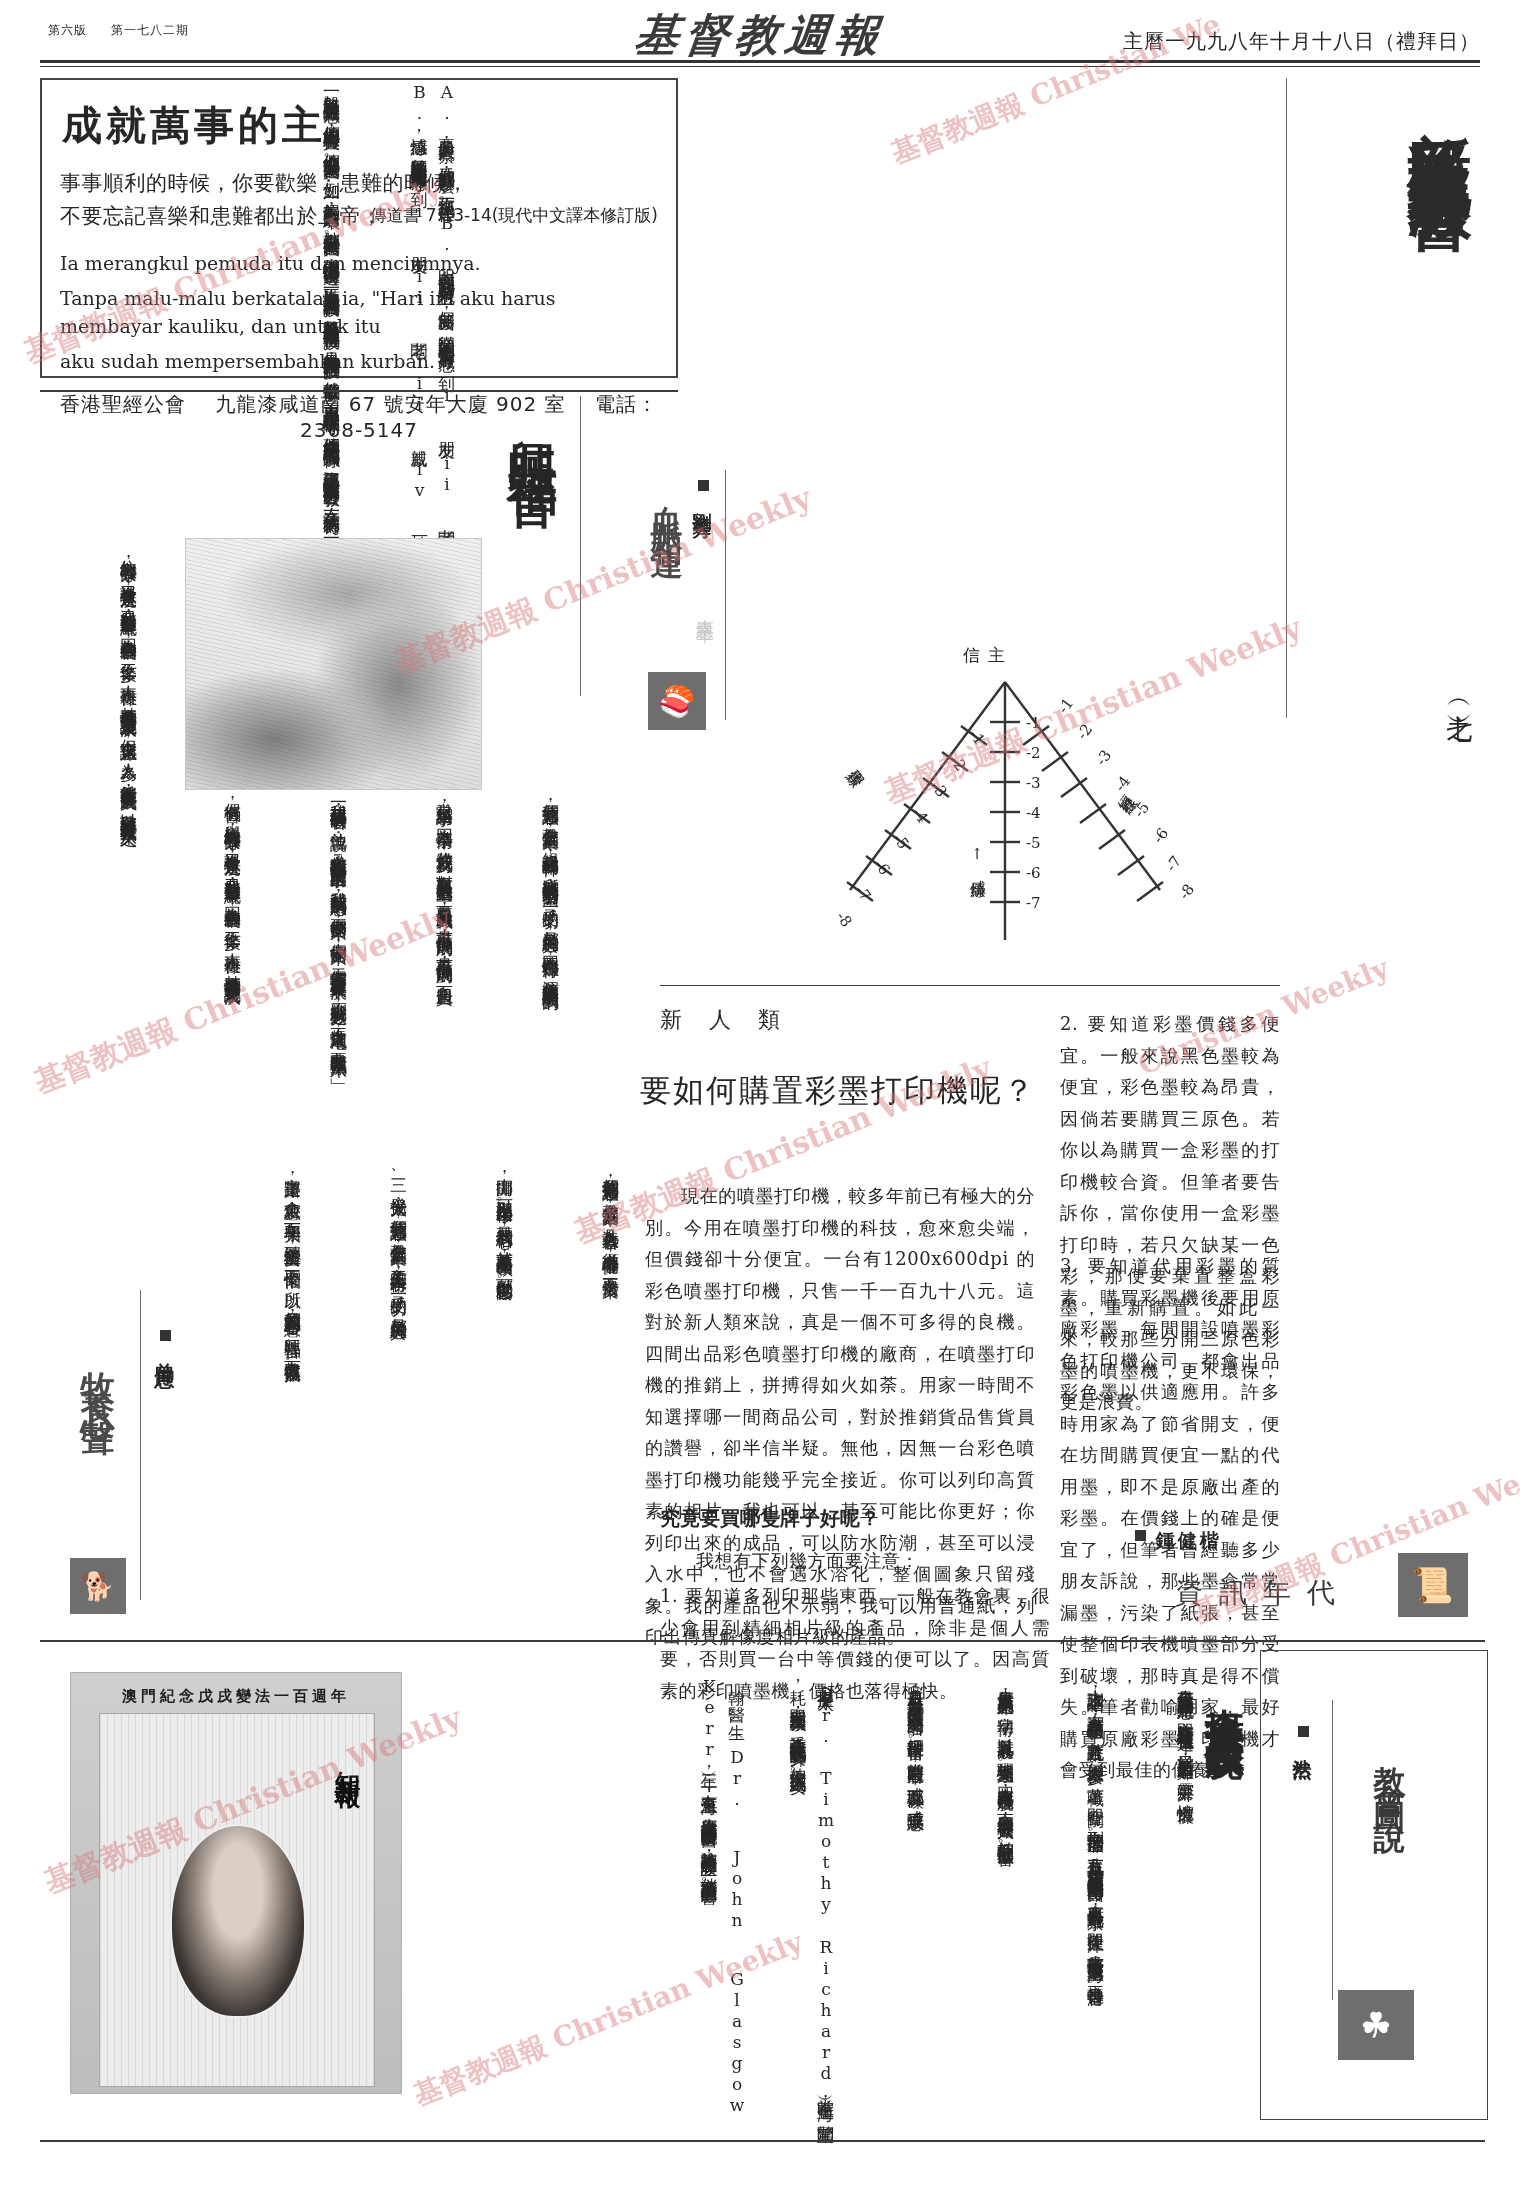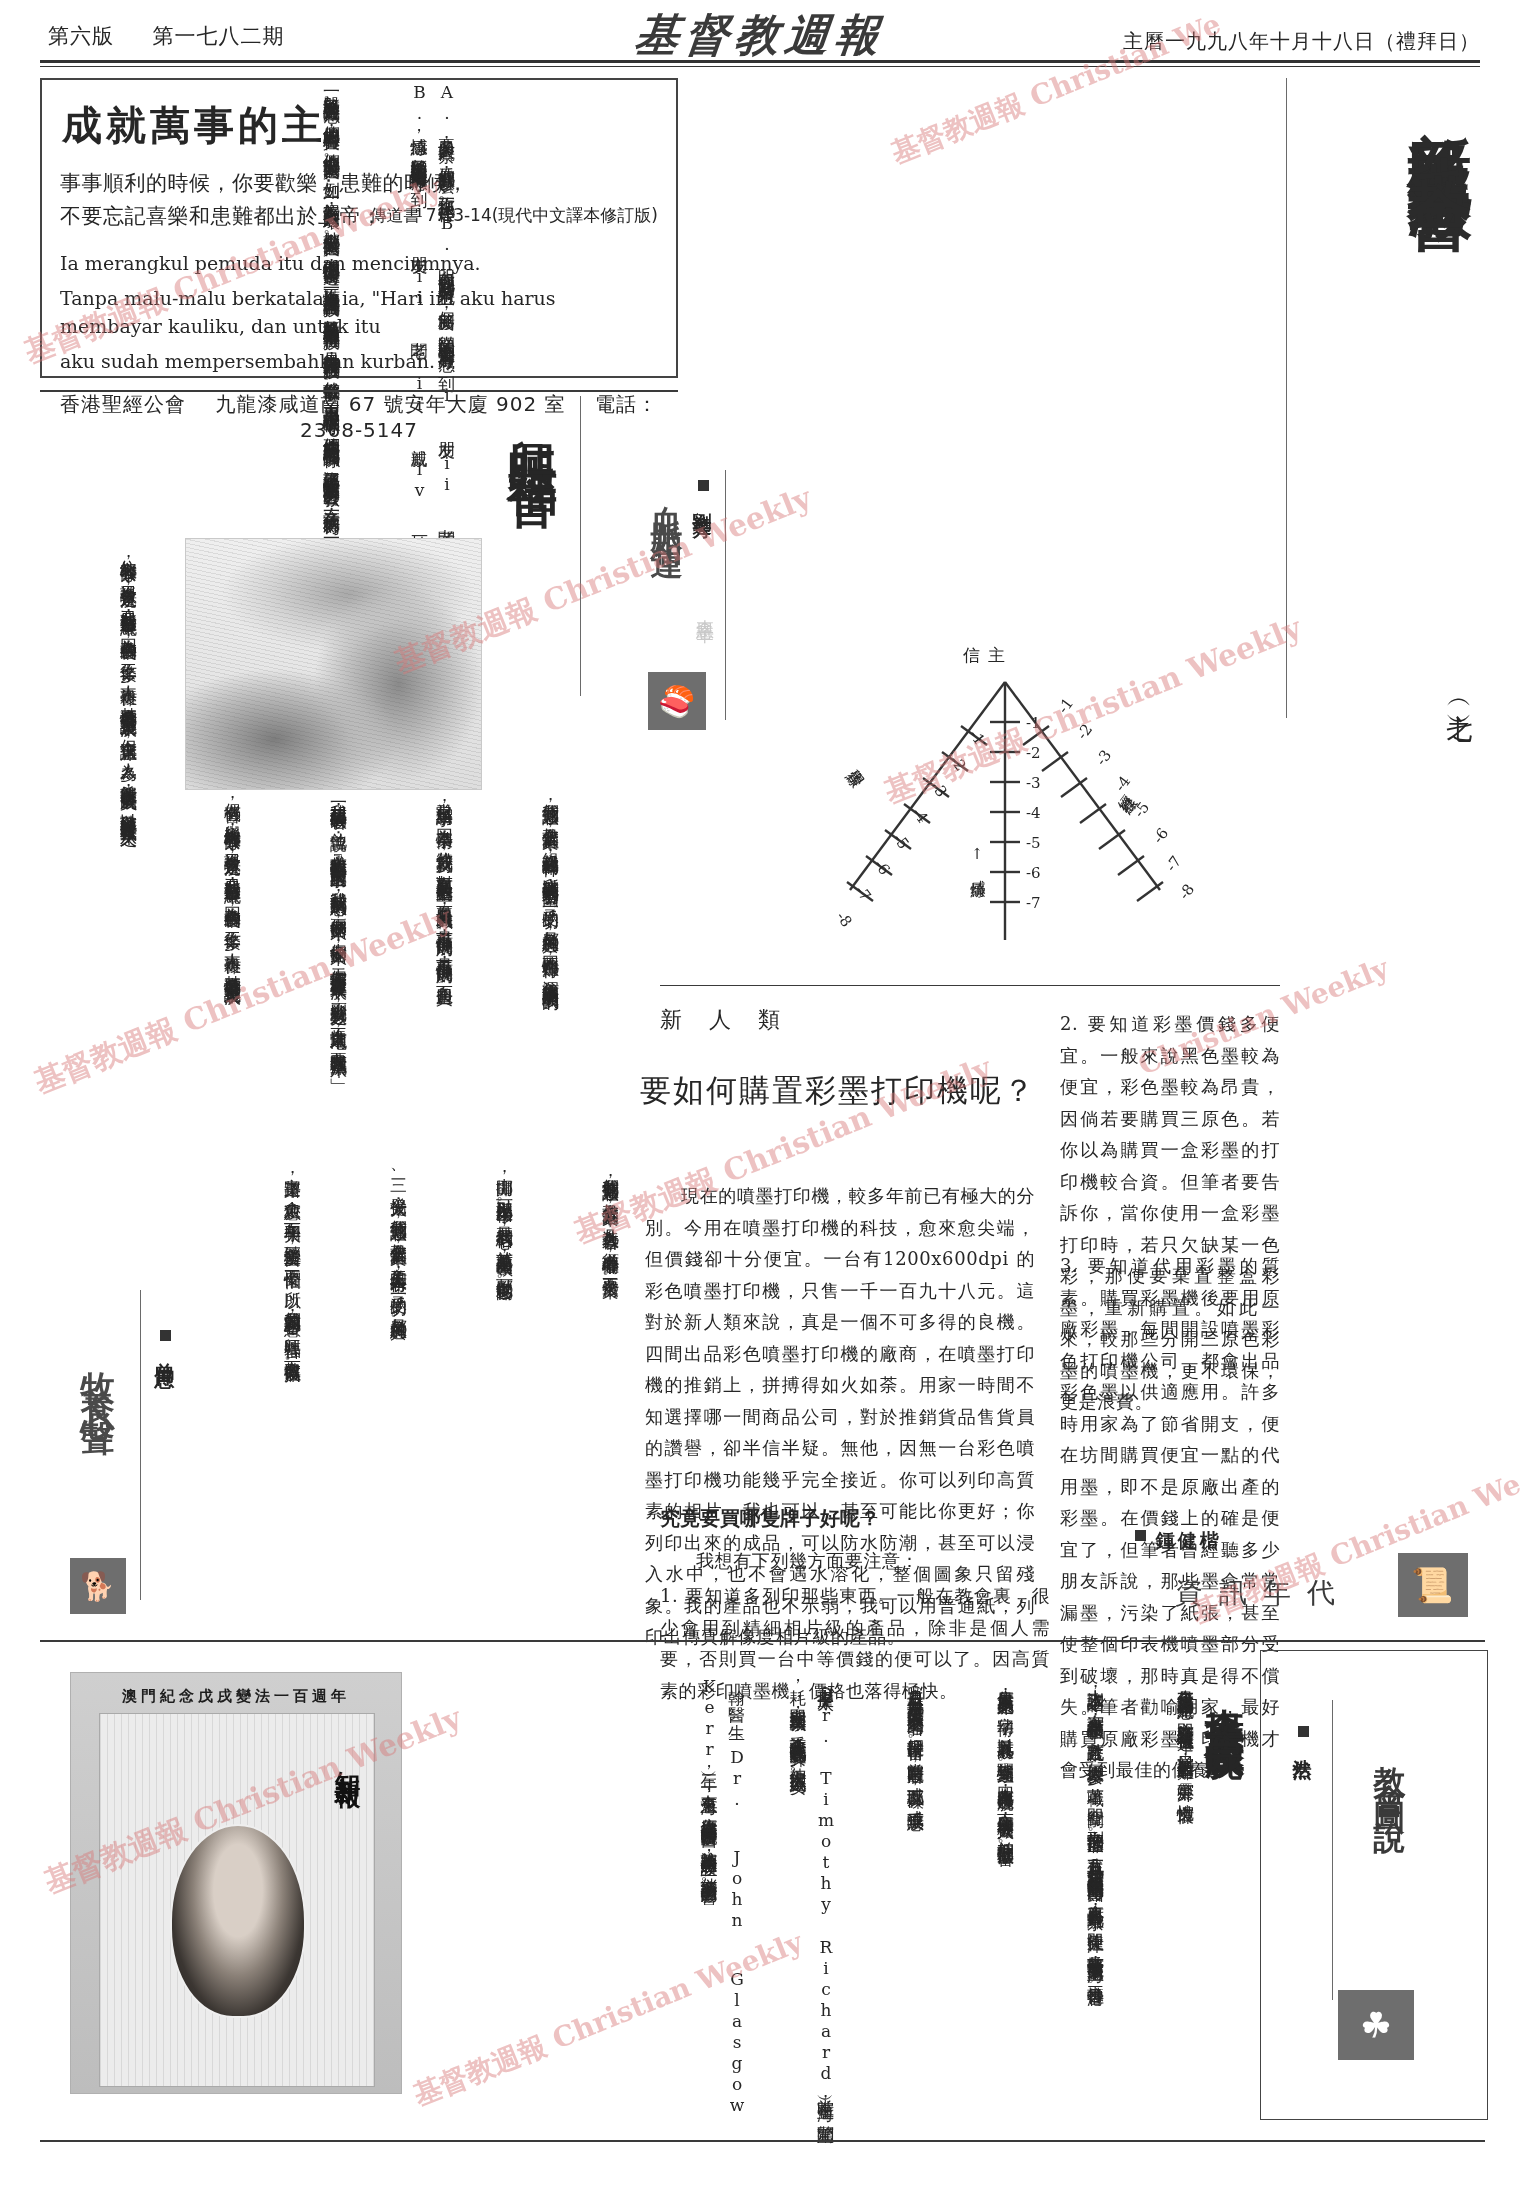--- a/index.html
+++ b/index.html
@@ -7,21 +7,21 @@
     width:1520px;height:2188px;position:relative;overflow:hidden;
     font-family:"DejaVu Sans","Liberation Sans",sans-serif;
     color:#262626;
   }
   
   .vt{writing-mode:vertical-rl;text-orientation:upright;}
   .abs{position:absolute;}
 
   
   #masthead{position:absolute;left:0;top:0;width:1520px;height:66px;}
-  #issue-line{position:absolute;left:48px;top:22px;font-size:21px;letter-spacing:1px;}
+  #issue-line{position:absolute;left:48px;top:22px;font-size:12px;letter-spacing:1px;}
   #paper-title{position:absolute;left:560px;top:6px;width:400px;text-align:center;
      font-family:"DejaVu Serif","Liberation Serif",serif;font-weight:bold;
      font-size:44px;letter-spacing:6px;color:#3a3a3a;
      font-style:italic;transform:skewX(-6deg);}
   #issue-date{position:absolute;right:40px;top:28px;font-size:20px;letter-spacing:1px;}
   #rule-top{position:absolute;left:40px;top:60px;width:1440px;border-top:3px solid #333;}
   #rule-top2{position:absolute;left:40px;top:66px;width:1440px;border-top:1px solid #333;}
 
   
   #verse-box{position:absolute;left:40px;top:78px;width:638px;height:300px;

